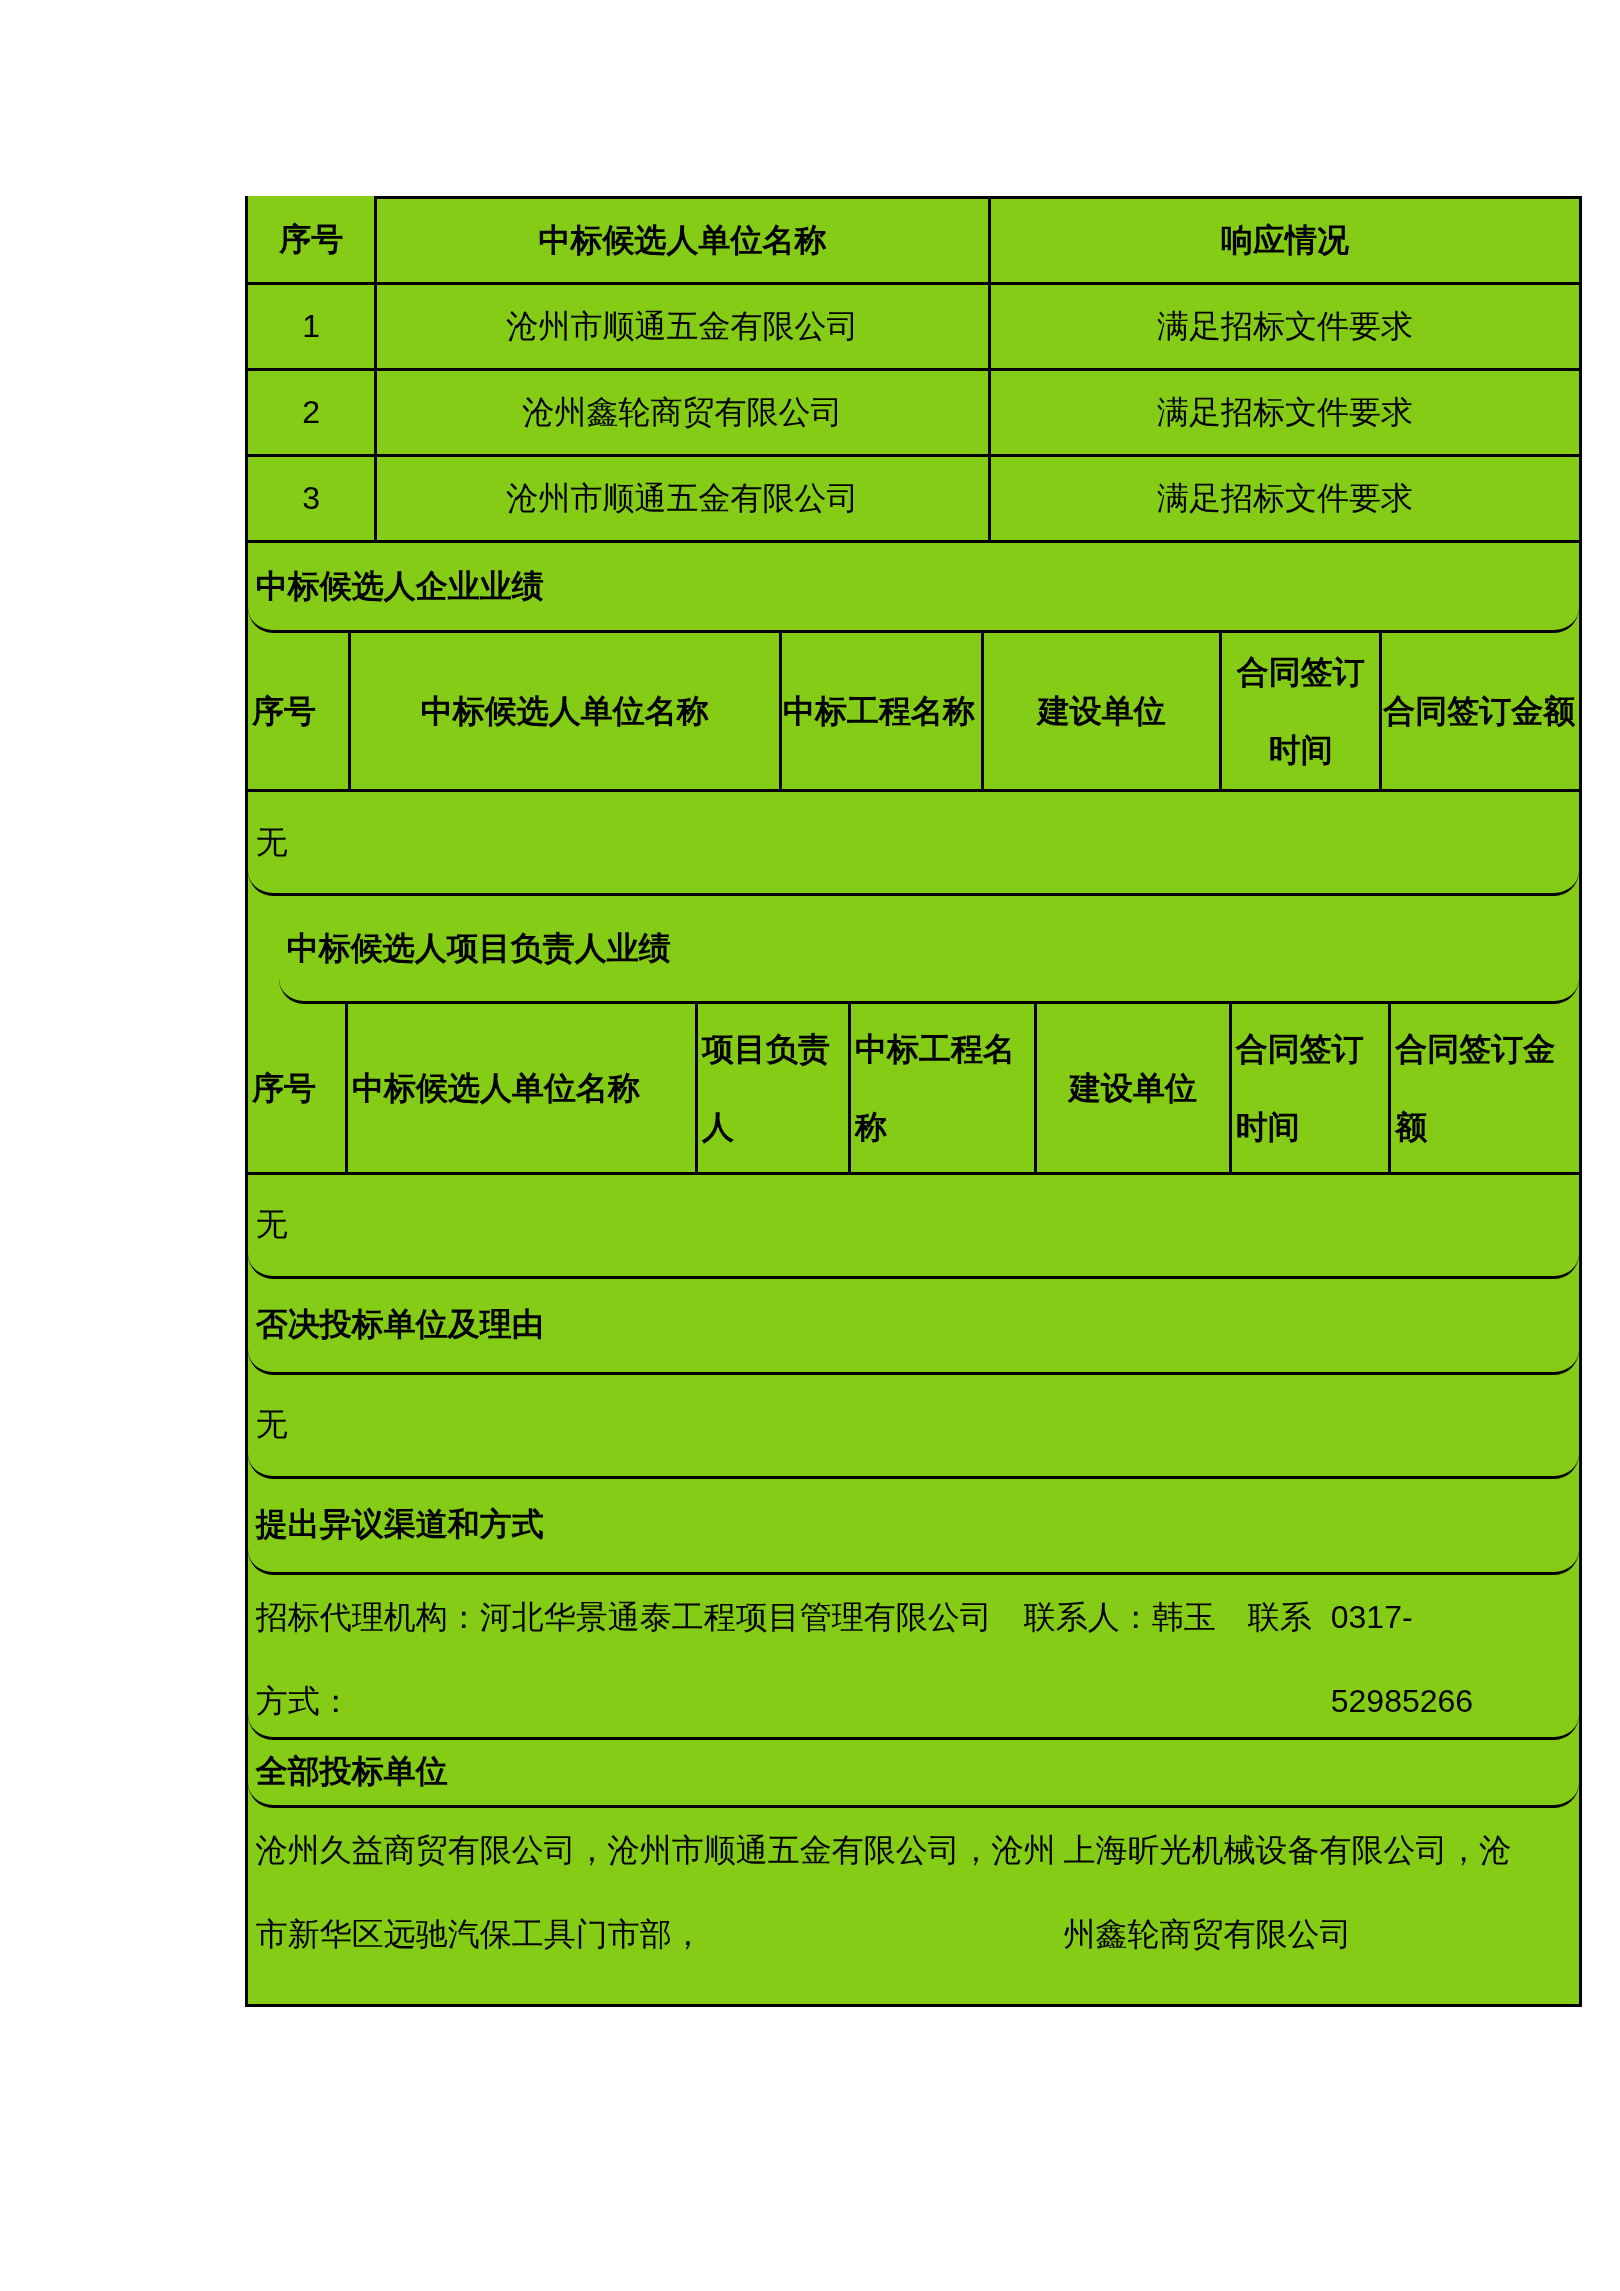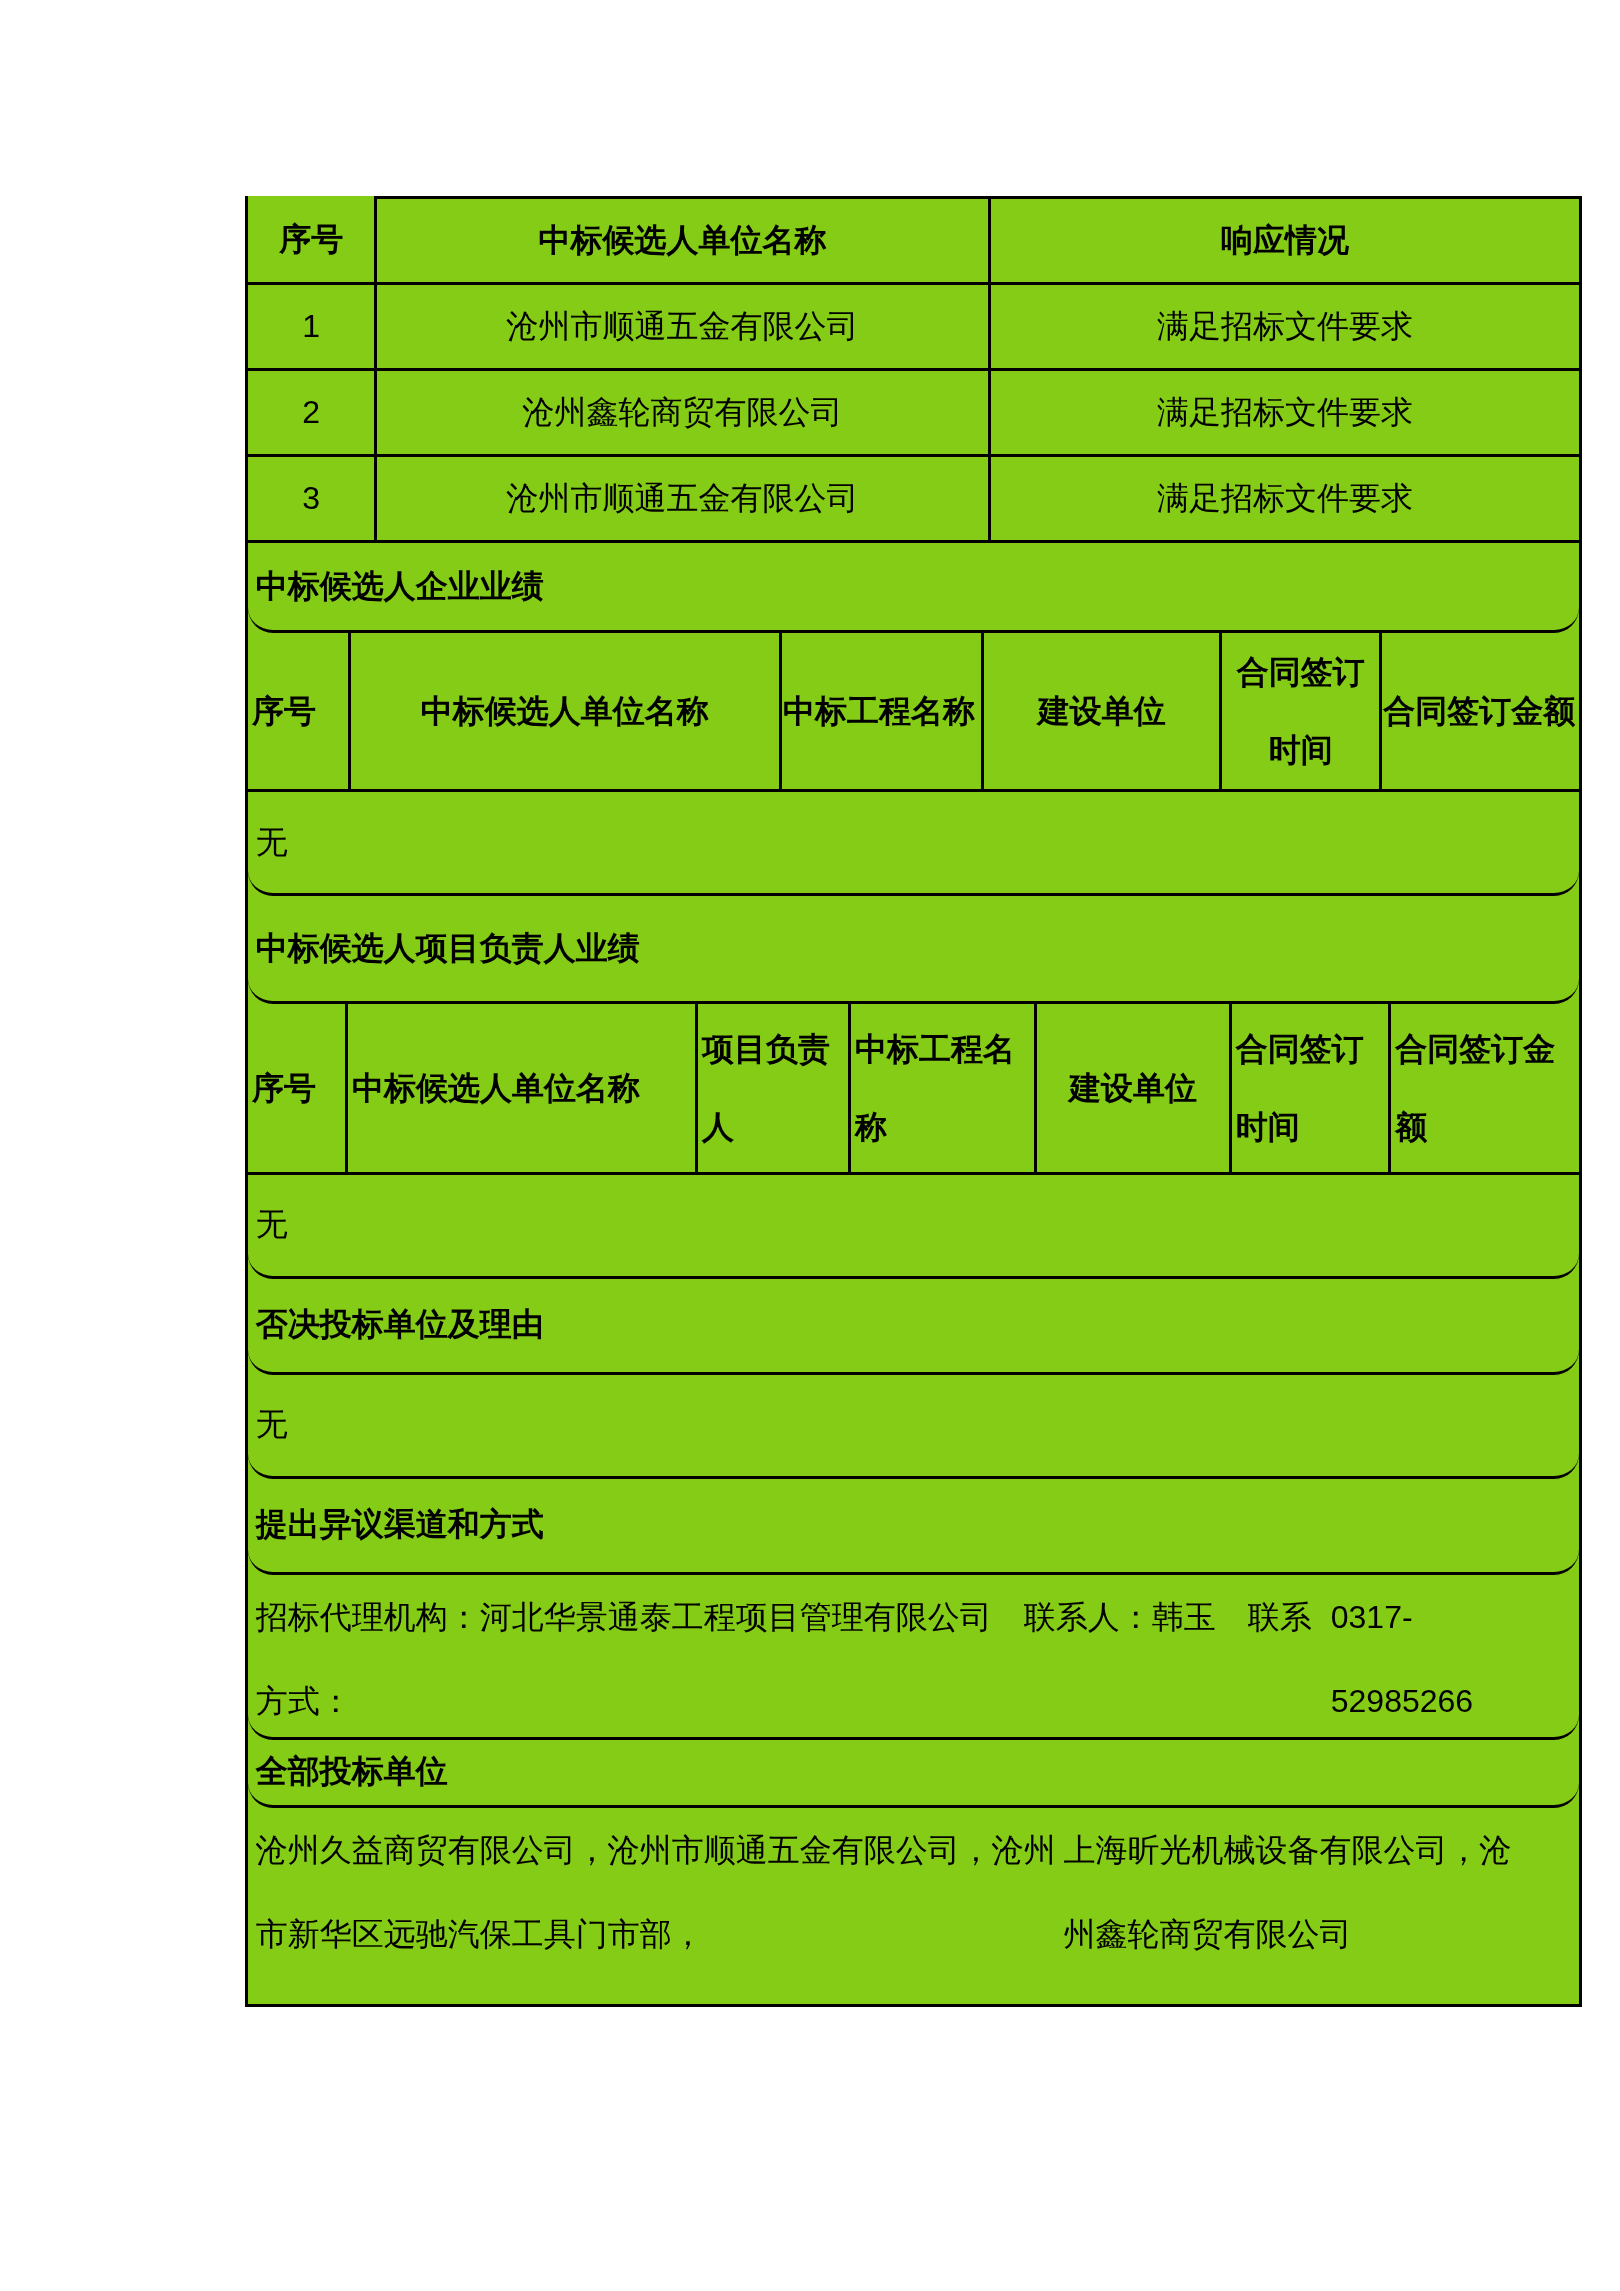--- a/index.html
+++ b/index.html
@@ -69,21 +69,21 @@
     flex-direction: row;
     align-items: stretch;
     justify-content: center;
     line-height: 84px;
     padding: 0 39px 0 7.8px;
   }
   .doc > .rowblock:last-child { border-bottom: none; }
 
   .h-sec1   { height: 90px; }
   .h-none1  { height: 104px; }
-  .h-sec2   { height: 108px; }
+  .h-sec2   { height: 108px; margin-left: 31px; }
   .h-none2  { height: 104px; }
   .h-sec3   { height: 96px; }
   .h-none3  { height: 104px; }
   .h-sec4   { height: 96px; text-align: center; }
   .h-agency { height: 165px; }
   .h-sec5   { height: 68px; }
   .h-bidders{ height: 196px; align-items: stretch; }
 </style>
 </head>
 <body>

